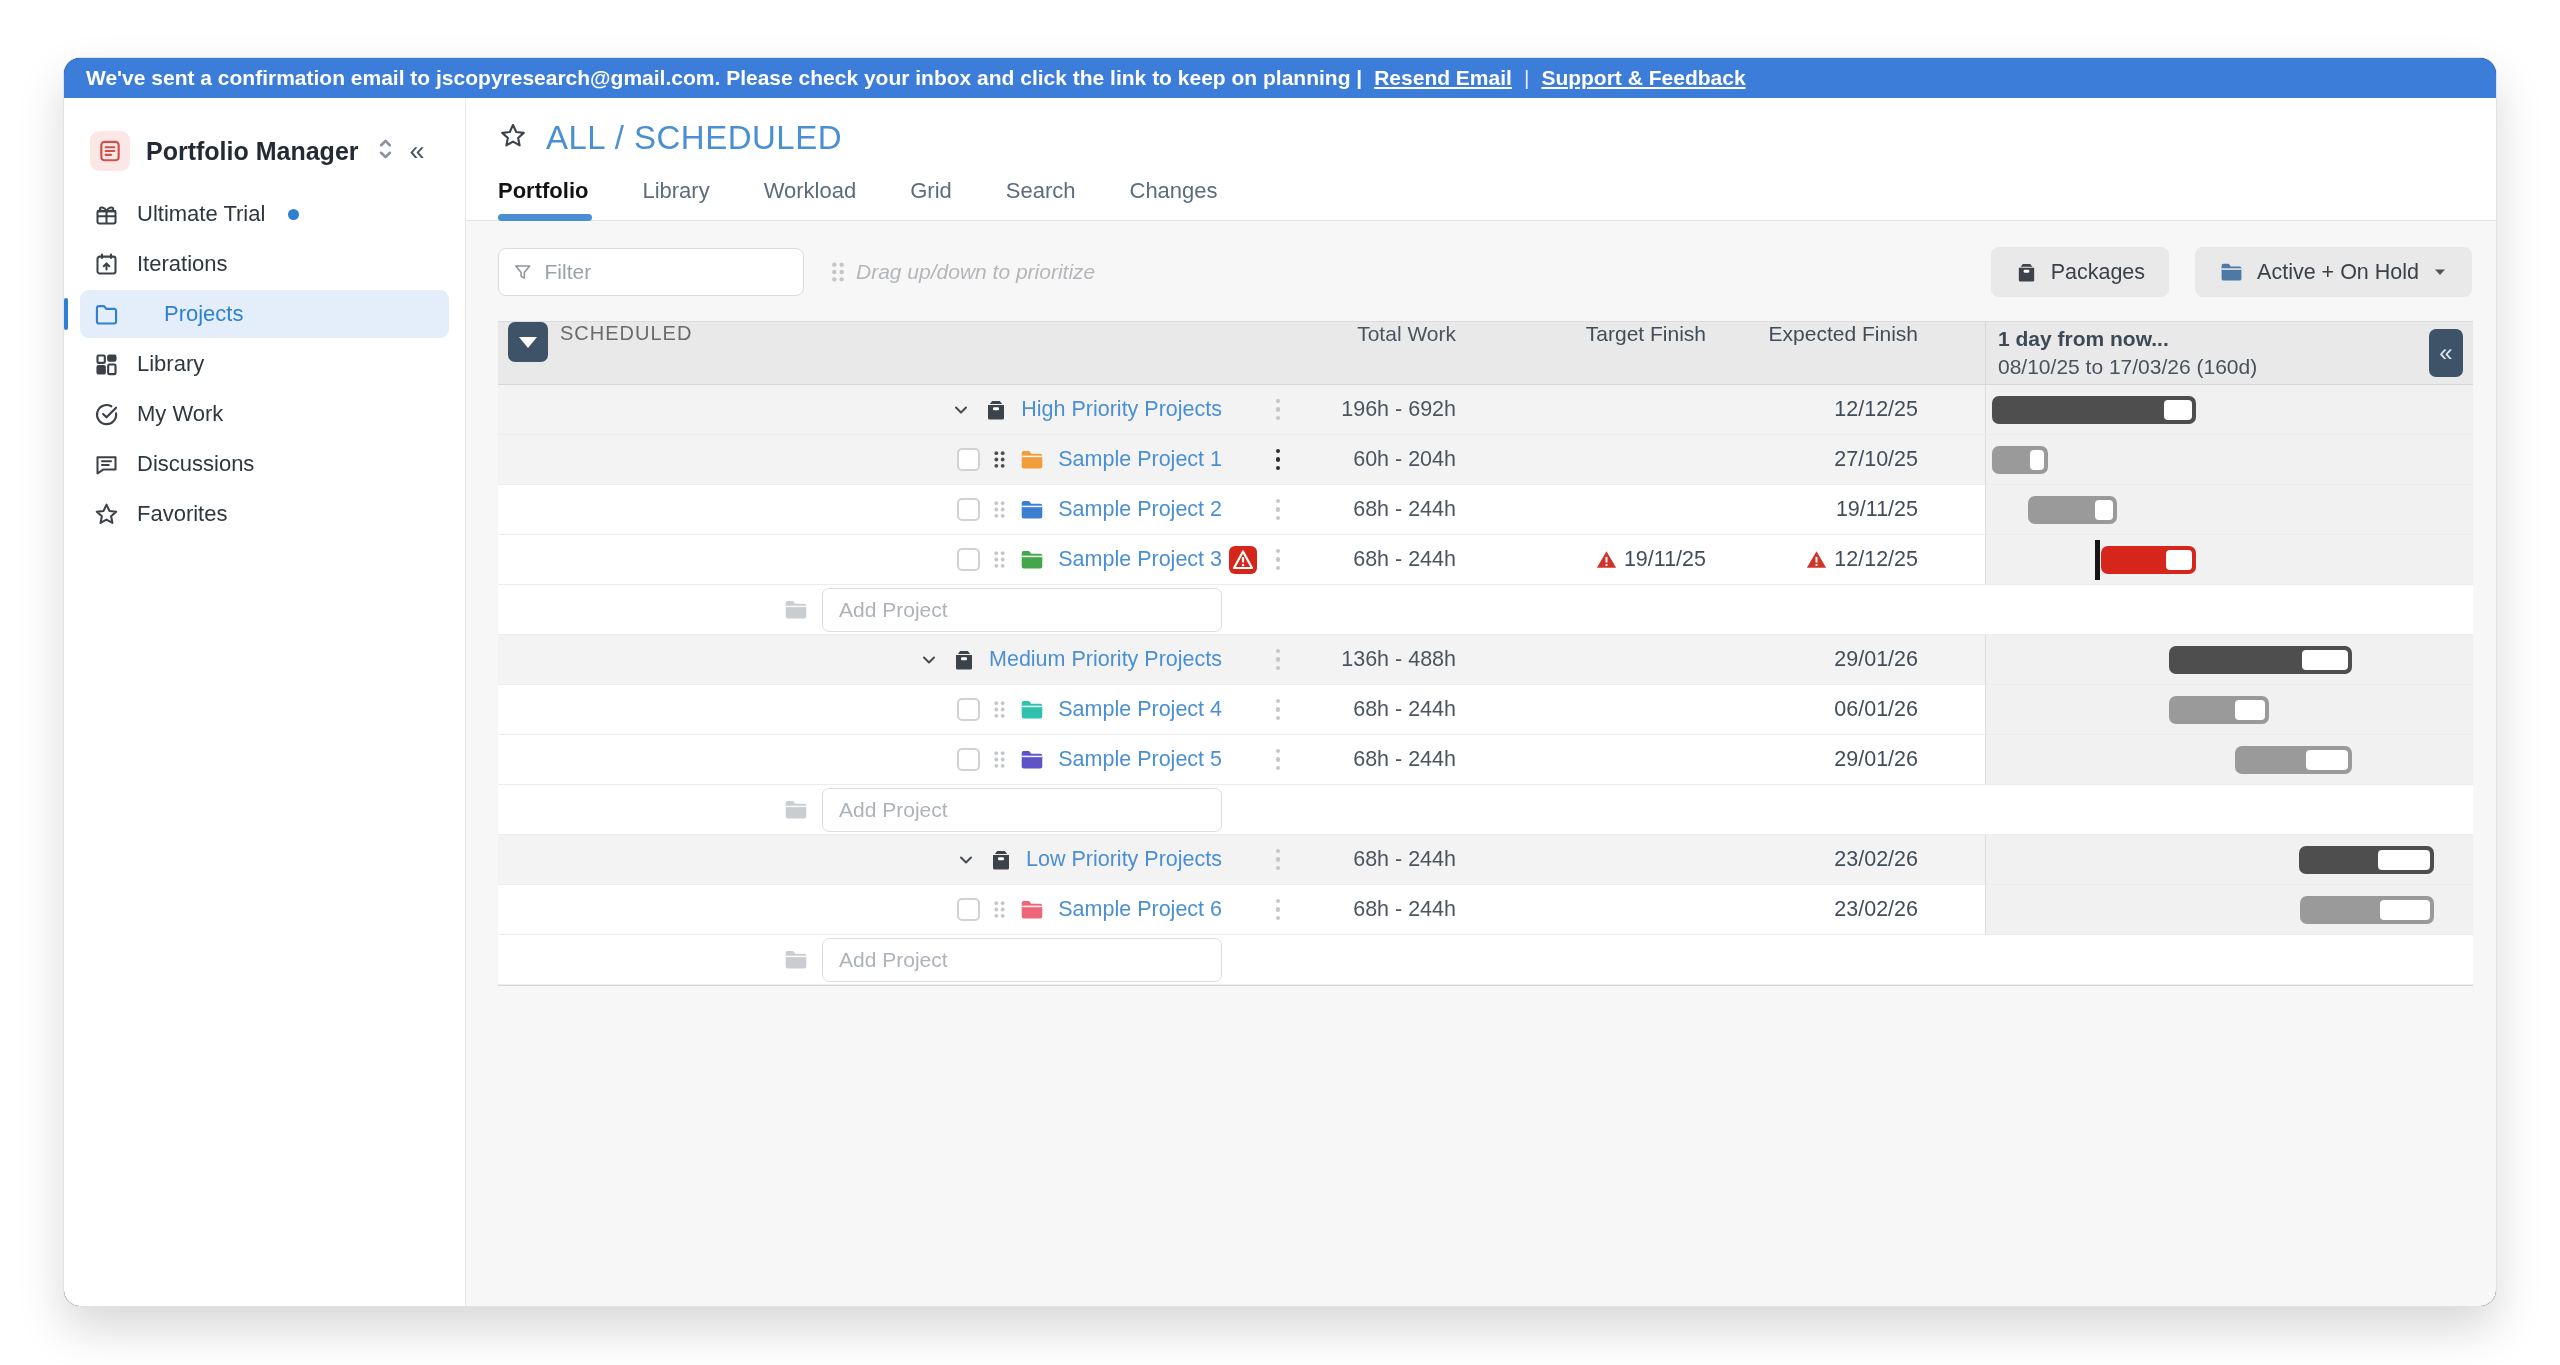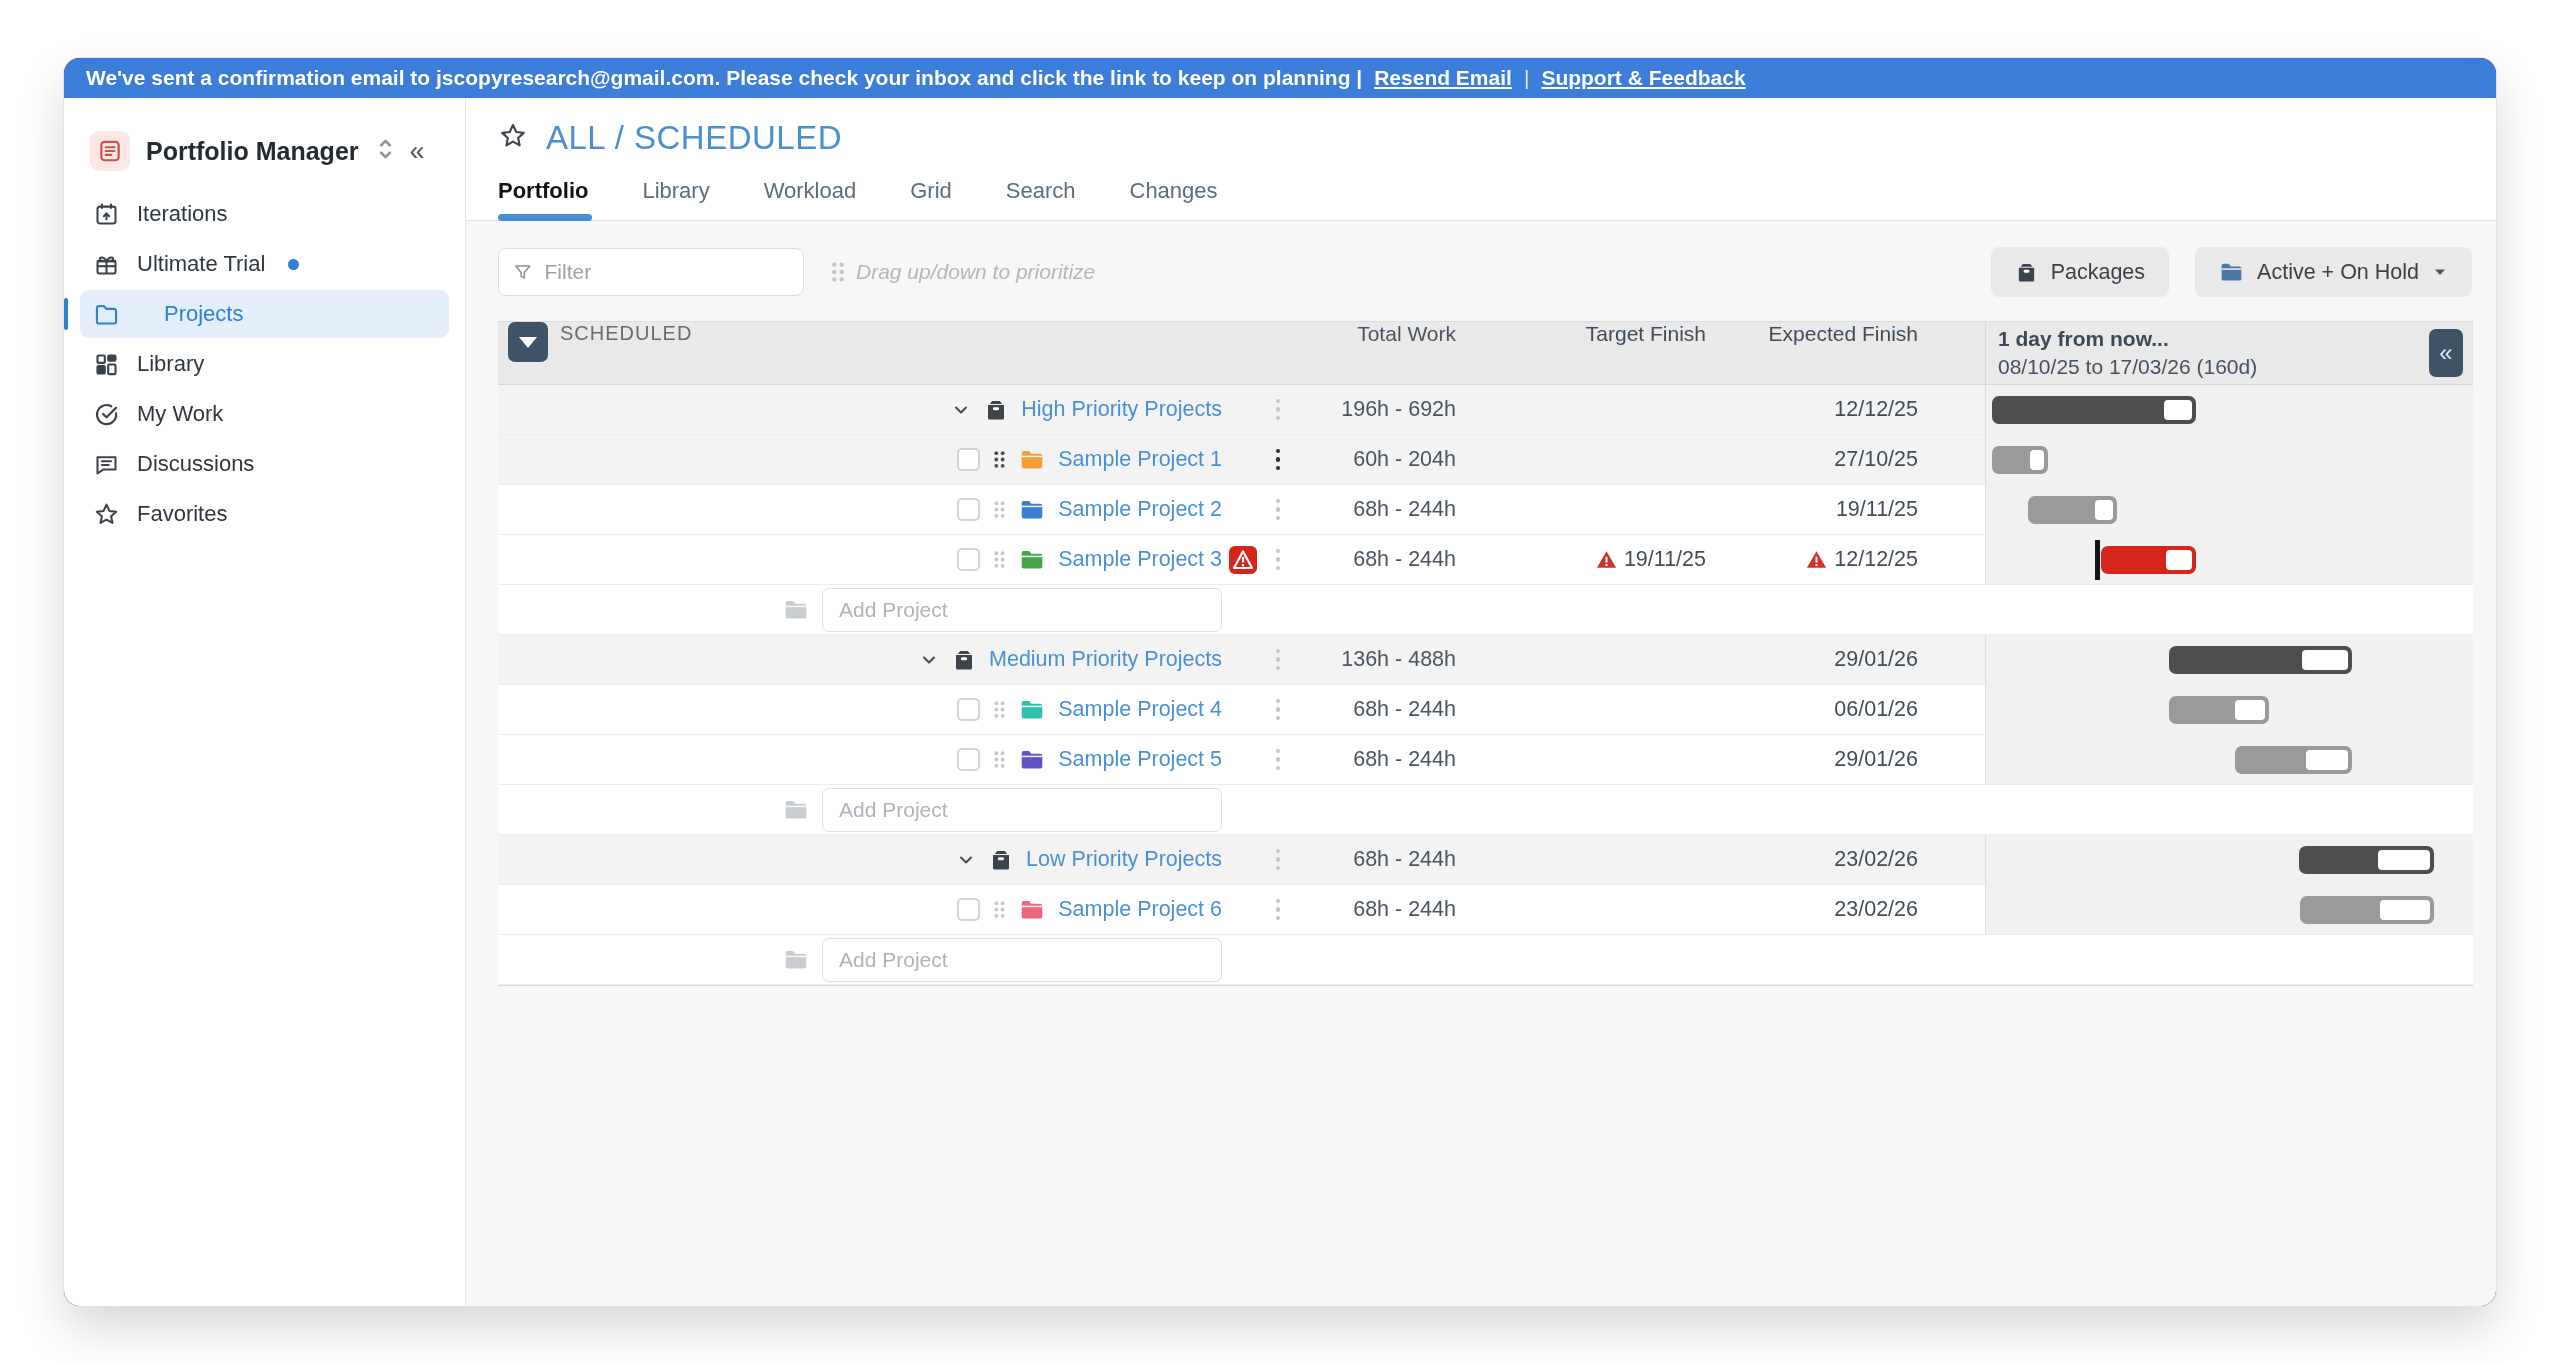--- a/index.html
+++ b/index.html
@@ -109,37 +109,37 @@
         <span class="ws-caret">
           <svg width="17" height="26" viewBox="0 0 14 24" fill="none" stroke="#8a939d" stroke-width="2.4" stroke-linecap="round" stroke-linejoin="round">
             <path d="M3 8.5 7 4.5 11 8.5M3 15.5 7 19.5 11 15.5"></path>
           </svg>
         </span>
         <span class="ws-collapse">«</span>
       </div>
       <div id="side-items">
           <div class="side-item">
             <span class="ico">
-              <svg width="27" height="27" viewBox="0 0 24 24" fill="none" stroke="#3a4149" stroke-width="1.8" stroke-linecap="round" stroke-linejoin="round">
-                <rect x="4" y="5" width="16" height="15" rx="2"></rect>
-                <path d="M8 3.2v3M16 3.2v3M12 16.5v-5M9.6 13.5 12 11l2.4 2.5"></path>
-              </svg>
-            </span>
-            <span>Iterations</span>
-          </div>
-          <div class="side-item">
-            <span class="ico">
               <svg width="27" height="27" viewBox="0 0 24 24" fill="none" stroke="#3a4149" stroke-width="1.8" stroke-linejoin="round">
                 <rect x="4" y="9" width="16" height="11" rx="1.5"></rect>
                 <path d="M3.5 9h17M12 9v11M12 9c-1.5-3.5-6-4.5-6-1.6C6 9 8 9 12 9zm0 0c1.5-3.5 6-4.5 6-1.6C18 9 16 9 12 9z"></path>
                 <path d="M4 13.5h16"></path>
               </svg>
             </span>
             <span>Ultimate Trial</span>
             <span class="dot"></span>
+          </div>
+          <div class="side-item">
+            <span class="ico">
+              <svg width="27" height="27" viewBox="0 0 24 24" fill="none" stroke="#3a4149" stroke-width="1.8" stroke-linecap="round" stroke-linejoin="round">
+                <rect x="4" y="5" width="16" height="15" rx="2"></rect>
+                <path d="M8 3.2v3M16 3.2v3M12 16.5v-5M9.6 13.5 12 11l2.4 2.5"></path>
+              </svg>
+            </span>
+            <span>Iterations</span>
           </div>
           <div class="side-item active">
             <span class="active-bar"></span>
             <span class="ico">
               <svg width="27" height="27" viewBox="0 0 24 24" fill="none" stroke="#2f7fd3" stroke-width="1.9" stroke-linejoin="round">
                 <path d="M3.5 6.2a1.7 1.7 0 0 1 1.7-1.7h4.6l2 2.5h7a1.7 1.7 0 0 1 1.7 1.7v9.6a1.7 1.7 0 0 1-1.7 1.7H5.2a1.7 1.7 0 0 1-1.7-1.7z"></path>
               </svg>
             </span>
             <span>Projects</span>
           </div>

